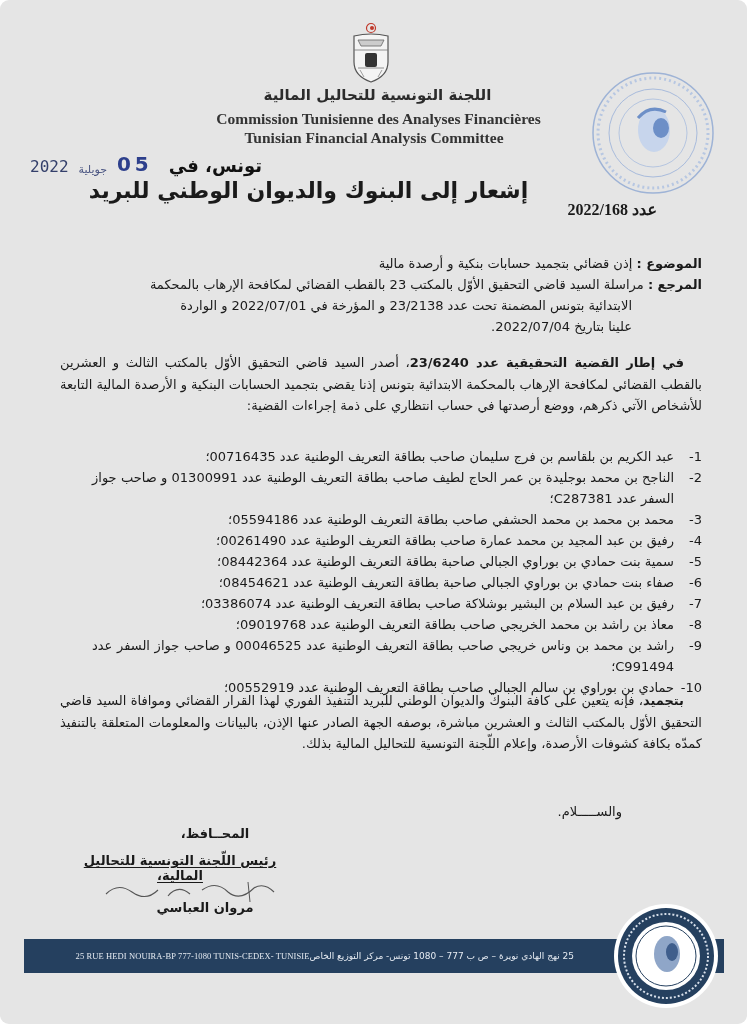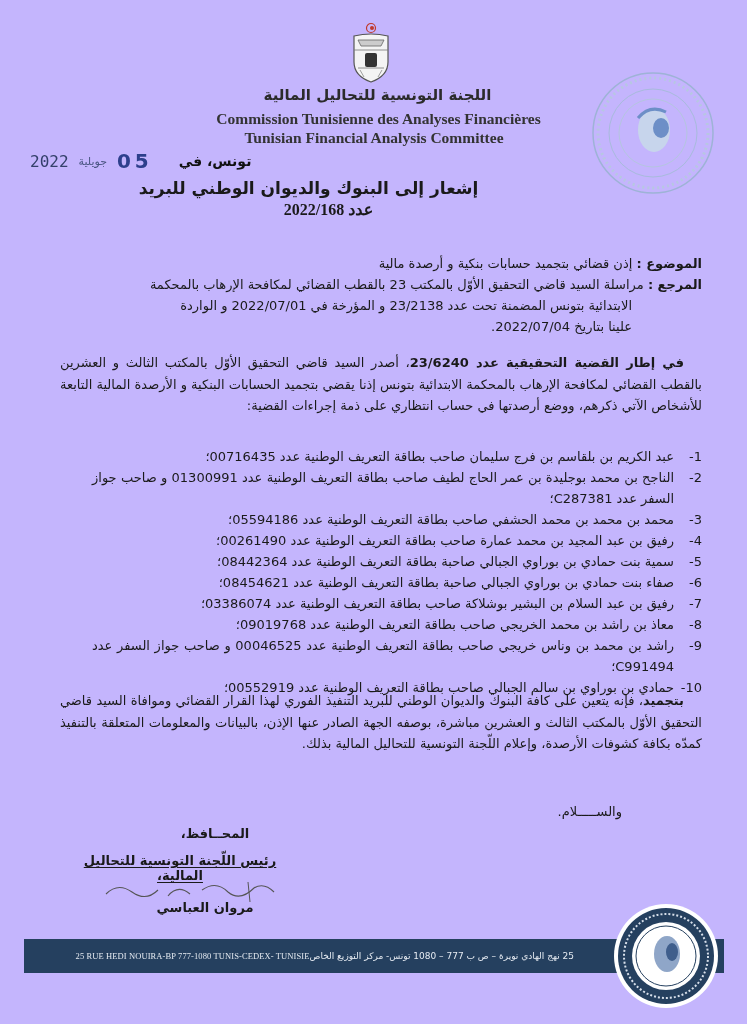--- a/index.html
+++ b/index.html
@@ -1,38 +1,38 @@
 <!DOCTYPE html>
 <html><head>
   <meta charset="utf-8">
   <style>
     * { box-sizing: border-box; margin: 0; padding: 0; }
     html, body { width: 747px; height: 1024px; background: #ffffff; overflow: hidden; }
     body { position: relative; font-family: "DejaVu Sans", sans-serif; color: #1a1a1a; }
 
-    .page { position: absolute; left: 0; top: 0; width: 747px; height: 1024px; background: #c4b5fd; }
+    .page { position: absolute; left: 0; top: 0; width: 747px; height: 1024px; background: #e5e5e5; border-radius: 9px; }
 
     
     .coat { position: absolute; left: 348px; top: 22px; width: 46px; height: 62px; }
     .org-ar { position: absolute; left: 0; width: 747px; top: 86px; text-align: center; font-family: "DejaVu Sans", sans-serif; font-weight: bold; font-size: 15px; color: #2b2b2b; padding-left: 8px; }
     .org-fr { position: absolute; left: 0; width: 747px; top: 110px; text-align: center; font-family: "Liberation Serif", serif; font-weight: bold; font-size: 15.5px; color: #333; padding-left: 10px; }
     .org-en { position: absolute; left: 0; width: 738px; top: 129px; text-align: center; font-family: "Liberation Serif", serif; font-weight: bold; font-size: 15.5px; color: #333; padding-left: 10px; }
 
     .seal-top { position: absolute; left: 588px; top: 68px; width: 130px; height: 130px; }
 
     
-    .date-line { position: absolute; left: 30px; top: 146px; height: 30px; display: flex; align-items: center; gap: 10px; }
+    .date-line { position: absolute; left: 30px; top: 146px; height: 30px; display: flex; align-items: flex-end; gap: 10px; }
     .date-year { font-family: "DejaVu Sans Mono", monospace; font-size: 16px; color: #34406b; letter-spacing: 0px; }
     .date-month { font-size: 11px; color: #4a5582; }
     .date-day { font-family: "DejaVu Sans", sans-serif; font-weight: bold; font-size: 20px; color: #2d3f8c; letter-spacing: 4px; }
-    .date-prefix { font-family: "DejaVu Sans", sans-serif; font-weight: bold; font-size: 14px; color: #111; margin-left: 16px; }
+    .date-prefix { font-family: "DejaVu Sans", sans-serif; font-weight: bold; font-size: 18px; color: #111; margin-left: 6px; }
 
     
-    .doc-title { position: absolute; left: 0; width: 747px; top: 178px; text-align: center; font-weight: bold; font-size: 17px; direction: rtl; padding-right: 130px; }
-    .doc-number { position: absolute; left: 0; width: 747px; top: 200px; text-align: center; font-weight: bold; font-size: 16px; direction: rtl; padding-right: 90px; font-family: "Liberation Serif", serif; }
+    .doc-title { position: absolute; left: 0; width: 747px; top: 178px; text-align: center; font-weight: bold; font-size: 22px; direction: rtl; padding-right: 130px; }
+    .doc-number { position: absolute; left: 0; width: 747px; top: 200px; text-align: right; font-weight: bold; font-size: 16px; direction: rtl; padding-right: 90px; font-family: "Liberation Serif", serif; }
     .block { position: absolute; right: 45px; left: 60px; font-size: 13px; line-height: 21px; direction: rtl; text-align: right; }
     .label { font-weight: bold; }
     .subject { top: 253px; }
     .reference { top: 274px; }
     .reference .cont { padding-right: 70px; display: block; }
 
     .para1 { top: 352px; font-size: 13px; line-height: 21.5px; text-align: justify; text-align-last: right; }
     .para1 .first { padding-right: 18px; }
     .b { font-weight: bold; }
 

